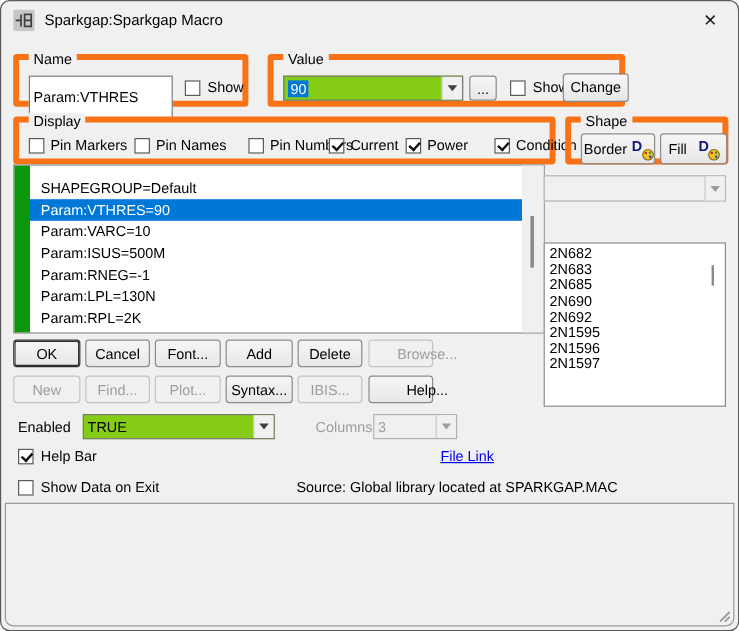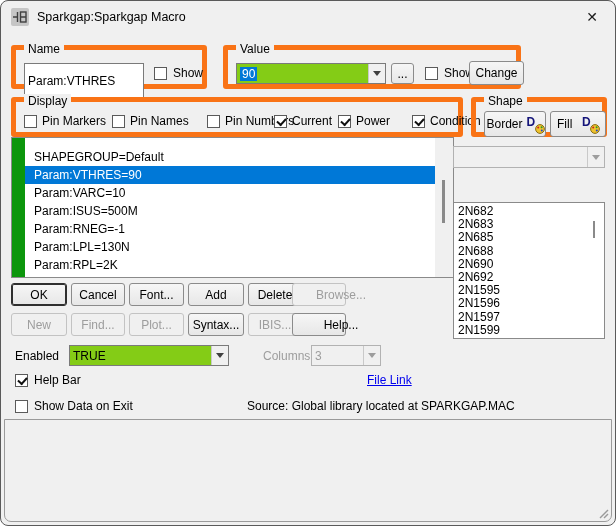--- a/index.html
+++ b/index.html
@@ -58,21 +58,21 @@
   .mrow{height:13.2px;line-height:13px;font-size:12px;white-space:nowrap;}
   .mthumb{position:absolute;right:10px;top:19px;width:2px;height:17px;background:#8a8a8a;}
   
   .row1 .btn,.row2 .btn{height:23px;top:0;}
   .brow{position:absolute;left:0;width:460px;height:23px;}
   .brow .btn:nth-of-type(1){left:10px;width:56px;}
   .brow .btn:nth-of-type(2){left:70px;width:54px;}
   .brow .btn:nth-of-type(3){left:128px;width:55px;}
   .brow .btn:nth-of-type(4){left:187px;width:56px;}
   .brow .btn:nth-of-type(5){left:247px;width:54px;}
-  .brow .btn:nth-of-type(6){left:291px;width:54px;padding-left:44px;}
+  .brow .btn:nth-of-type(6){left:306px;width:54px;padding-left:44px;}
   
   .disp-item{position:absolute;top:12px;display:flex;align-items:center;gap:5px;}
   .disp-item:nth-of-type(1){left:8px;}
   .disp-item:nth-of-type(2){left:96px;}
   .disp-item:nth-of-type(3){left:171px;margin-left:20px;}
   .disp-item:nth-of-type(4){left:258px;}
   .disp-item:nth-of-type(5){left:322px;}
   .disp-item:nth-of-type(6){left:384px;padding-left:12px;}
   .gray-label{color:#9d9d9d;}
   .link{color:#0000ee;text-decoration:underline;}
@@ -229,33 +229,31 @@
   </div>
 
   <div class="mlist">
 
       <div class="mrow"><span>2N682</span></div>
 
       <div class="mrow"><span>2N683</span></div>
 
       <div class="mrow"><span>2N685</span></div>
 
-      <div class="mrow"><span>2N688</span></div>
 
       <div class="mrow"><span>2N690</span></div>
 
       <div class="mrow"><span>2N692</span></div>
 
       <div class="mrow"><span>2N1595</span></div>
 
       <div class="mrow"><span>2N1596</span></div>
 
       <div class="mrow"><span>2N1597</span></div>
 
-      <div class="mrow"><span>2N1599</span></div>
     </div>
   <div class="mthumb" style="position:absolute;left:592px;top:220px;"></div>
 
   <div class="brow row1" style="top:282px;">
 
       <button class="btn default">
         <span>OK</span>
       </button>
 
       <button class="btn">

